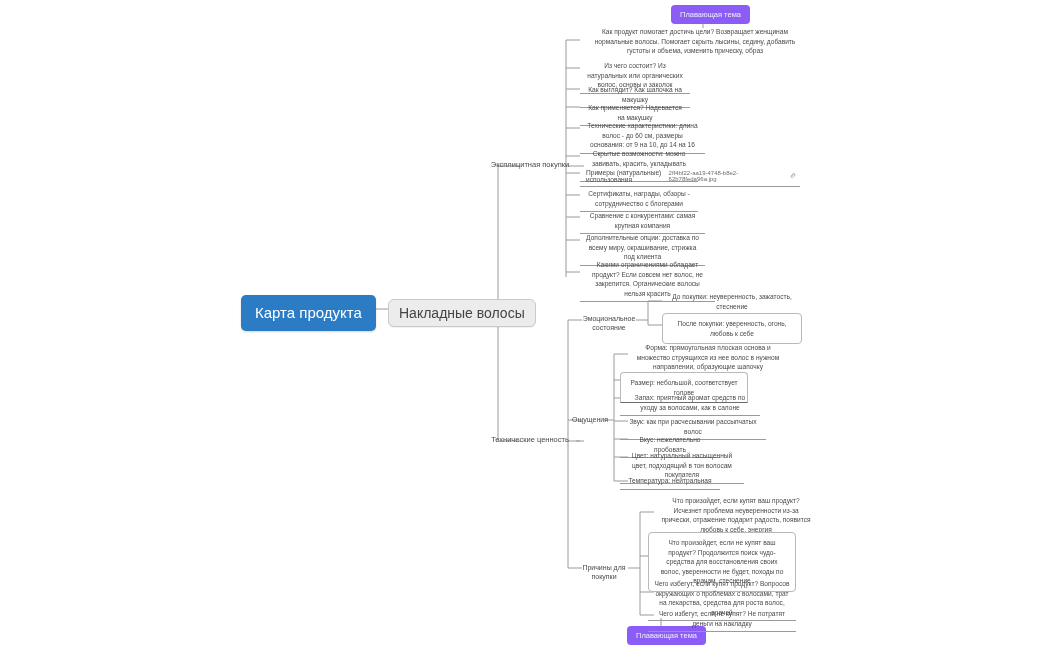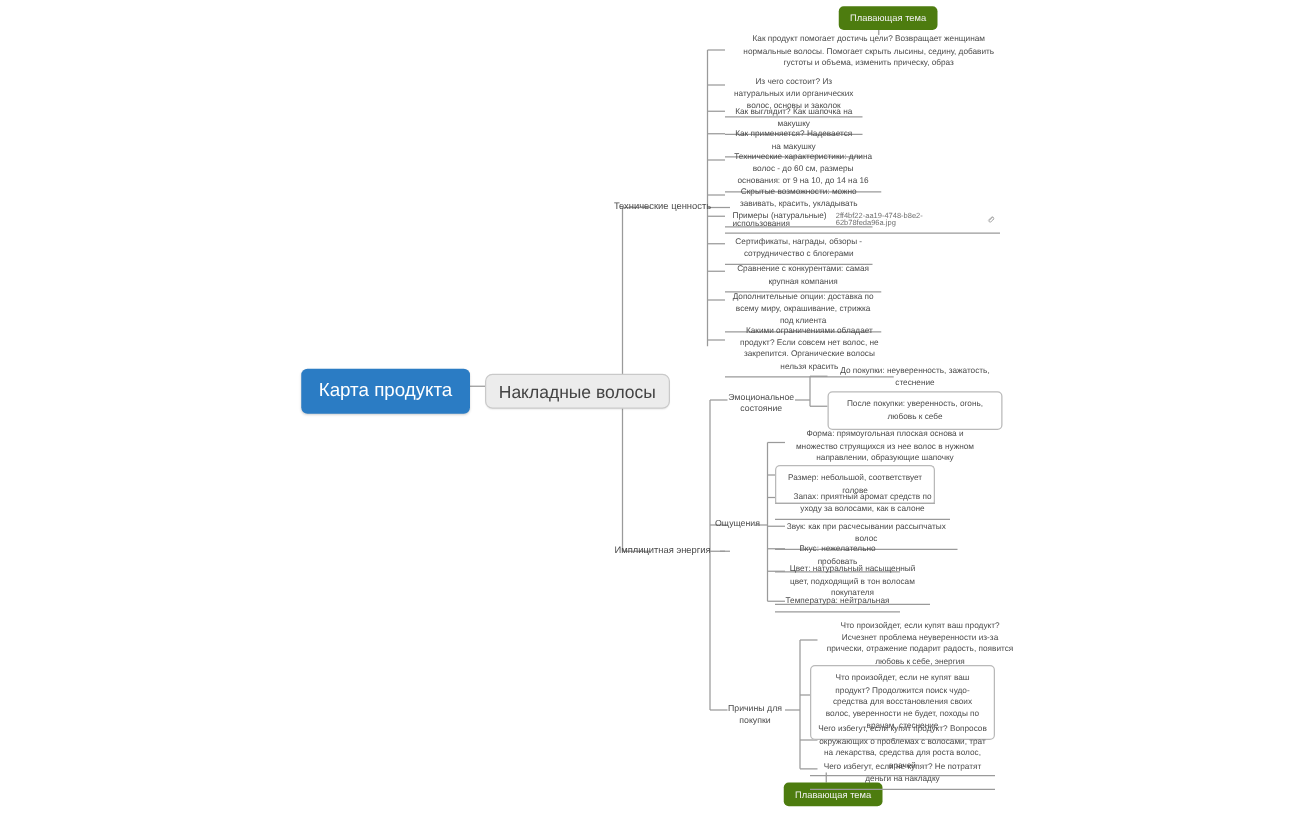--- a/index.html
+++ b/index.html
@@ -35,21 +35,21 @@
     font-size:6.6px;color:#4a4a4a;line-height:1.45;text-align:center;
     border-bottom:1px solid #9a9a9a;padding:3px 6px 3px 6px;
   }
   .leaf.boxed{
     border:1px solid #b9b9b9;border-radius:4px;background:#fff;
     padding:5px 8px;
   }
   .leaf.noline{border-bottom:none;}
   
   .floating{
-    background:#4d7c0f;color:#f2f2f2;border-radius:4px;
+    background:#8b5cf6;color:#f2f2f2;border-radius:4px;
     font-size:7.5px;padding:5px 9px;white-space:nowrap;text-align:center;
   }
   .attach{display:inline-block;margin-left:10px;color:#8d8d8d;font-size:7px;}
   .fname{color:#6f6f6f;}
   .row{display:flex;align-items:center;justify-content:space-between;gap:8px;}
 </style>
 </head>
 <body>
 
 <div id="canvas">
@@ -117,21 +117,21 @@
     </g>
   </svg>
 
   <div class="node root" style="left:241px;top:295px;">Карта продукта</div>
 
   <div class="node pill" style="left:388px;top:299px;">Накладные волосы</div>
 
   <div class="node floating" style="left:671px;top:5px;">Плавающая тема</div>
   <div class="node floating" style="left:627px;top:626px;">Плавающая тема</div>
 
-  <div class="node plain" style="left:484px;top:160px;width:92px;">Технические ценность</div>
+  <div class="node plain" style="left:484px;top:160px;width:92px;">Эксплицитная покупки</div>
 
   <div class="node leaf noline" style="left:580px;top:24px;width:230px;">Как продукт помогает достичь цели? Возвращает женщинам нормальные волосы. Помогает скрыть лысины, седину, добавить густоты и объема, изменить прическу, образ</div>
   <div class="node leaf" style="left:580px;top:58px;width:110px;">Из чего состоит? Из натуральных или органических волос, основы и заколок</div>
   <div class="node leaf" style="left:580px;top:82px;width:110px;">Как выглядит? Как шапочка на макушку</div>
   <div class="node leaf" style="left:580px;top:100px;width:110px;">Как применяется? Надевается на макушку</div>
   <div class="node leaf" style="left:580px;top:118px;width:125px;">Технические характеристики: длина волос - до 60 см, размеры основания: от 9 на 10, до 14 на 16</div>
   <div class="node leaf" style="left:580px;top:146px;width:118px;">Скрытые возможности: можно завивать, красить, укладывать (натуральные)</div>
 
   <div class="node" style="left:580px;top:166px;width:220px;border-bottom:1px solid #9a9a9a;">
     <div class="row" style="padding:3px 4px 3px 6px;">
@@ -146,21 +146,21 @@
         </span>
       </span>
     </div>
   </div>
 
   <div class="node leaf" style="left:580px;top:186px;width:118px;">Сертификаты, награды, обзоры - сотрудничество с блогерами</div>
   <div class="node leaf" style="left:580px;top:208px;width:125px;">Сравнение с конкурентами: самая крупная компания</div>
   <div class="node leaf" style="left:580px;top:230px;width:125px;">Дополнительные опции: доставка по всему миру, окрашивание, стрижка под клиента</div>
   <div class="node leaf" style="left:580px;top:257px;width:135px;">Какими ограничениями обладает продукт? Если совсем нет волос, не закрепится. Органические волосы нельзя красить</div>
 
-  <div class="node plain" style="left:484px;top:435px;width:92px;">Имплицитная энергия</div>
+  <div class="node plain" style="left:484px;top:435px;width:92px;">Технические ценность</div>
 
   <div class="node plain" style="left:570px;top:314px;width:78px;font-size:7px;">Эмоциональное состояние</div>
   <div class="node leaf noline" style="left:662px;top:289px;width:140px;">До покупки: неуверенность, зажатость, стеснение</div>
   <div class="node leaf boxed" style="left:662px;top:313px;width:140px;">После покупки: уверенность, огонь, любовь к себе</div>
 
   <div class="node plain" style="left:564px;top:415px;width:52px;font-size:7px;">Ощущения</div>
   <div class="node leaf noline" style="left:628px;top:340px;width:160px;">Форма: прямоугольная плоская основа и множество струящихся из нее волос в нужном направлении, образующие шапочку</div>
   <div class="node leaf boxed noline" style="left:620px;top:372px;width:128px;border:1px solid #b9b9b9;border-bottom:1px solid #6b6b6b;border-radius:4px 4px 0 0;">Размер: небольшой, соответствует голове</div>
   <div class="node leaf" style="left:620px;top:390px;width:140px;">Запах: приятный аромат средств по уходу за волосами, как в салоне</div>
   <div class="node leaf" style="left:620px;top:414px;width:146px;">Звук: как при расчесывании рассыпчатых волос</div>

